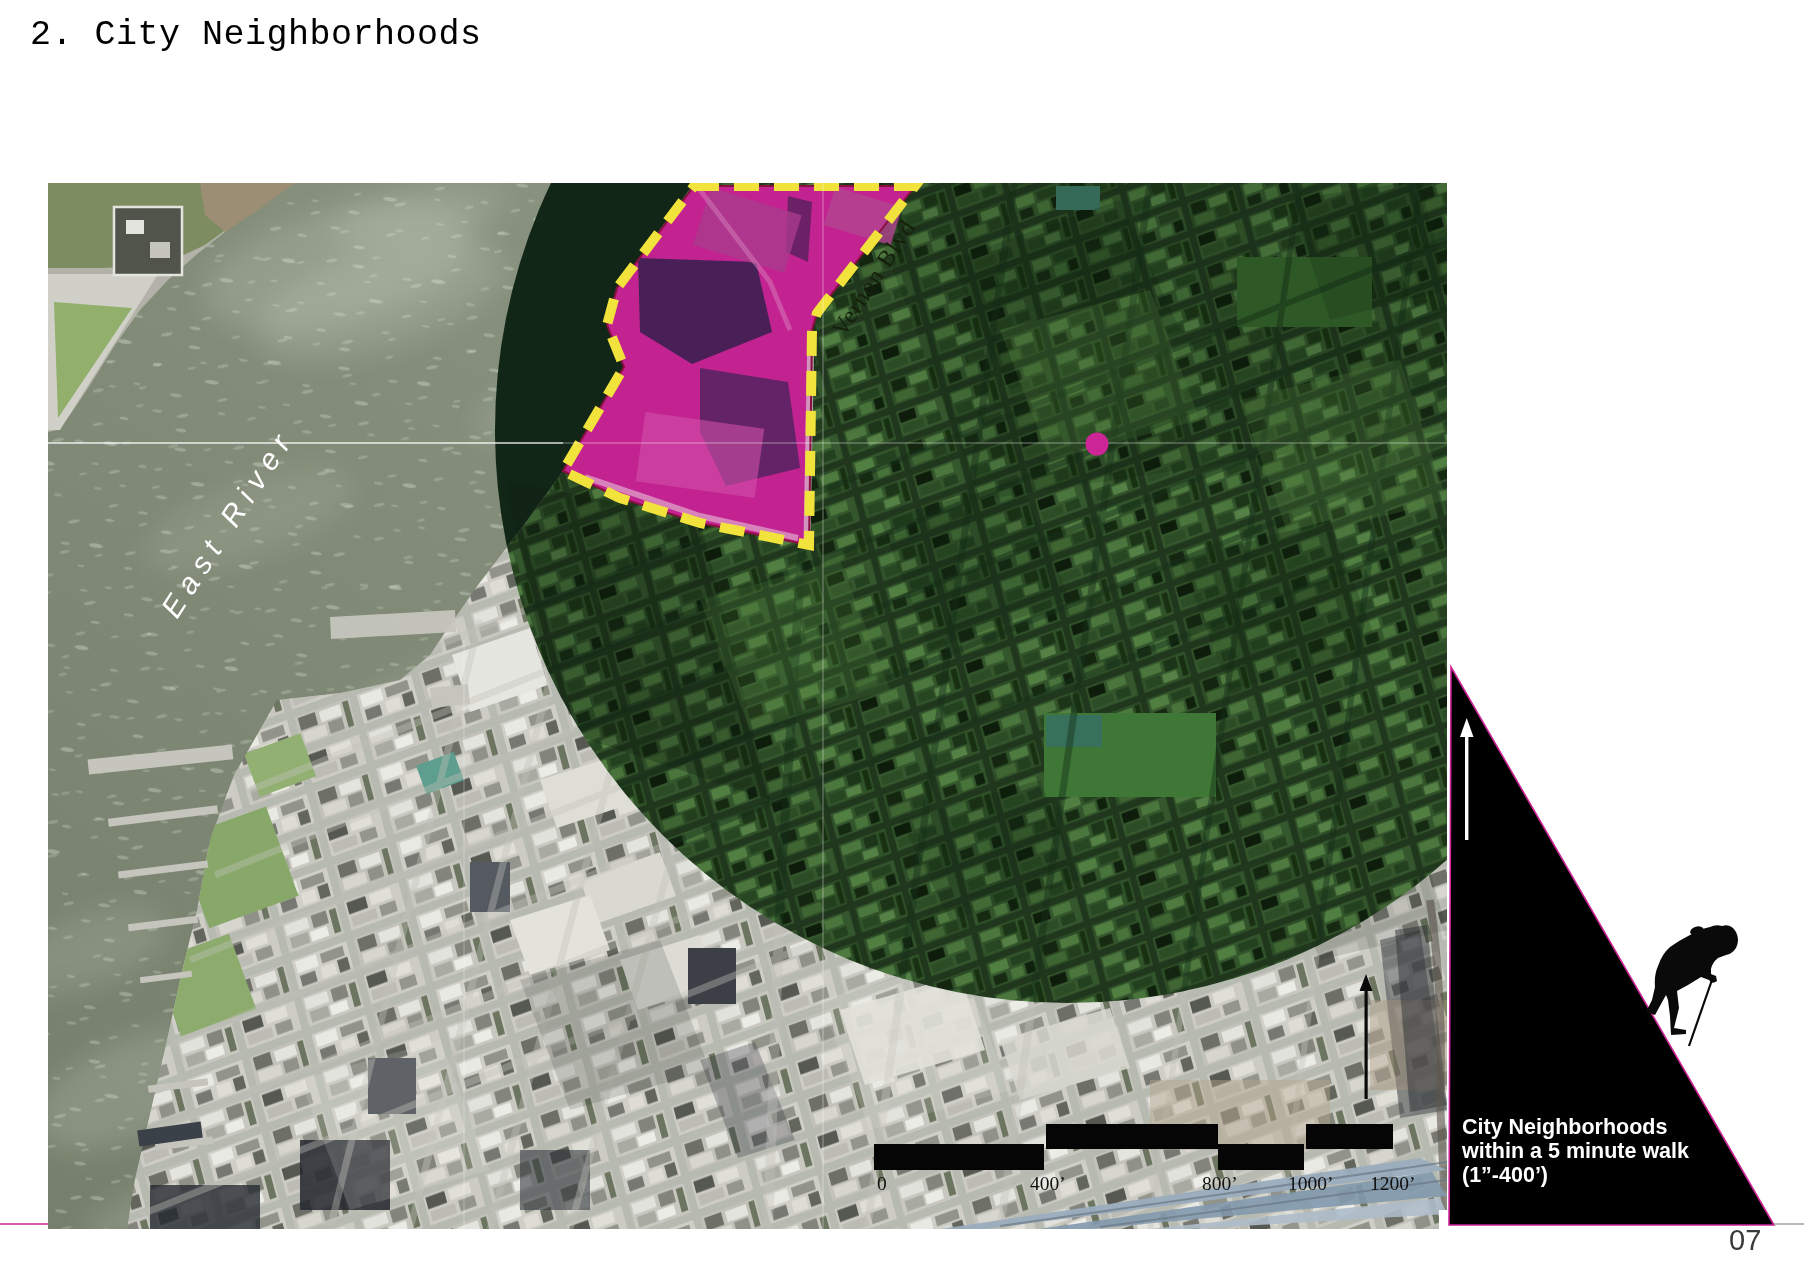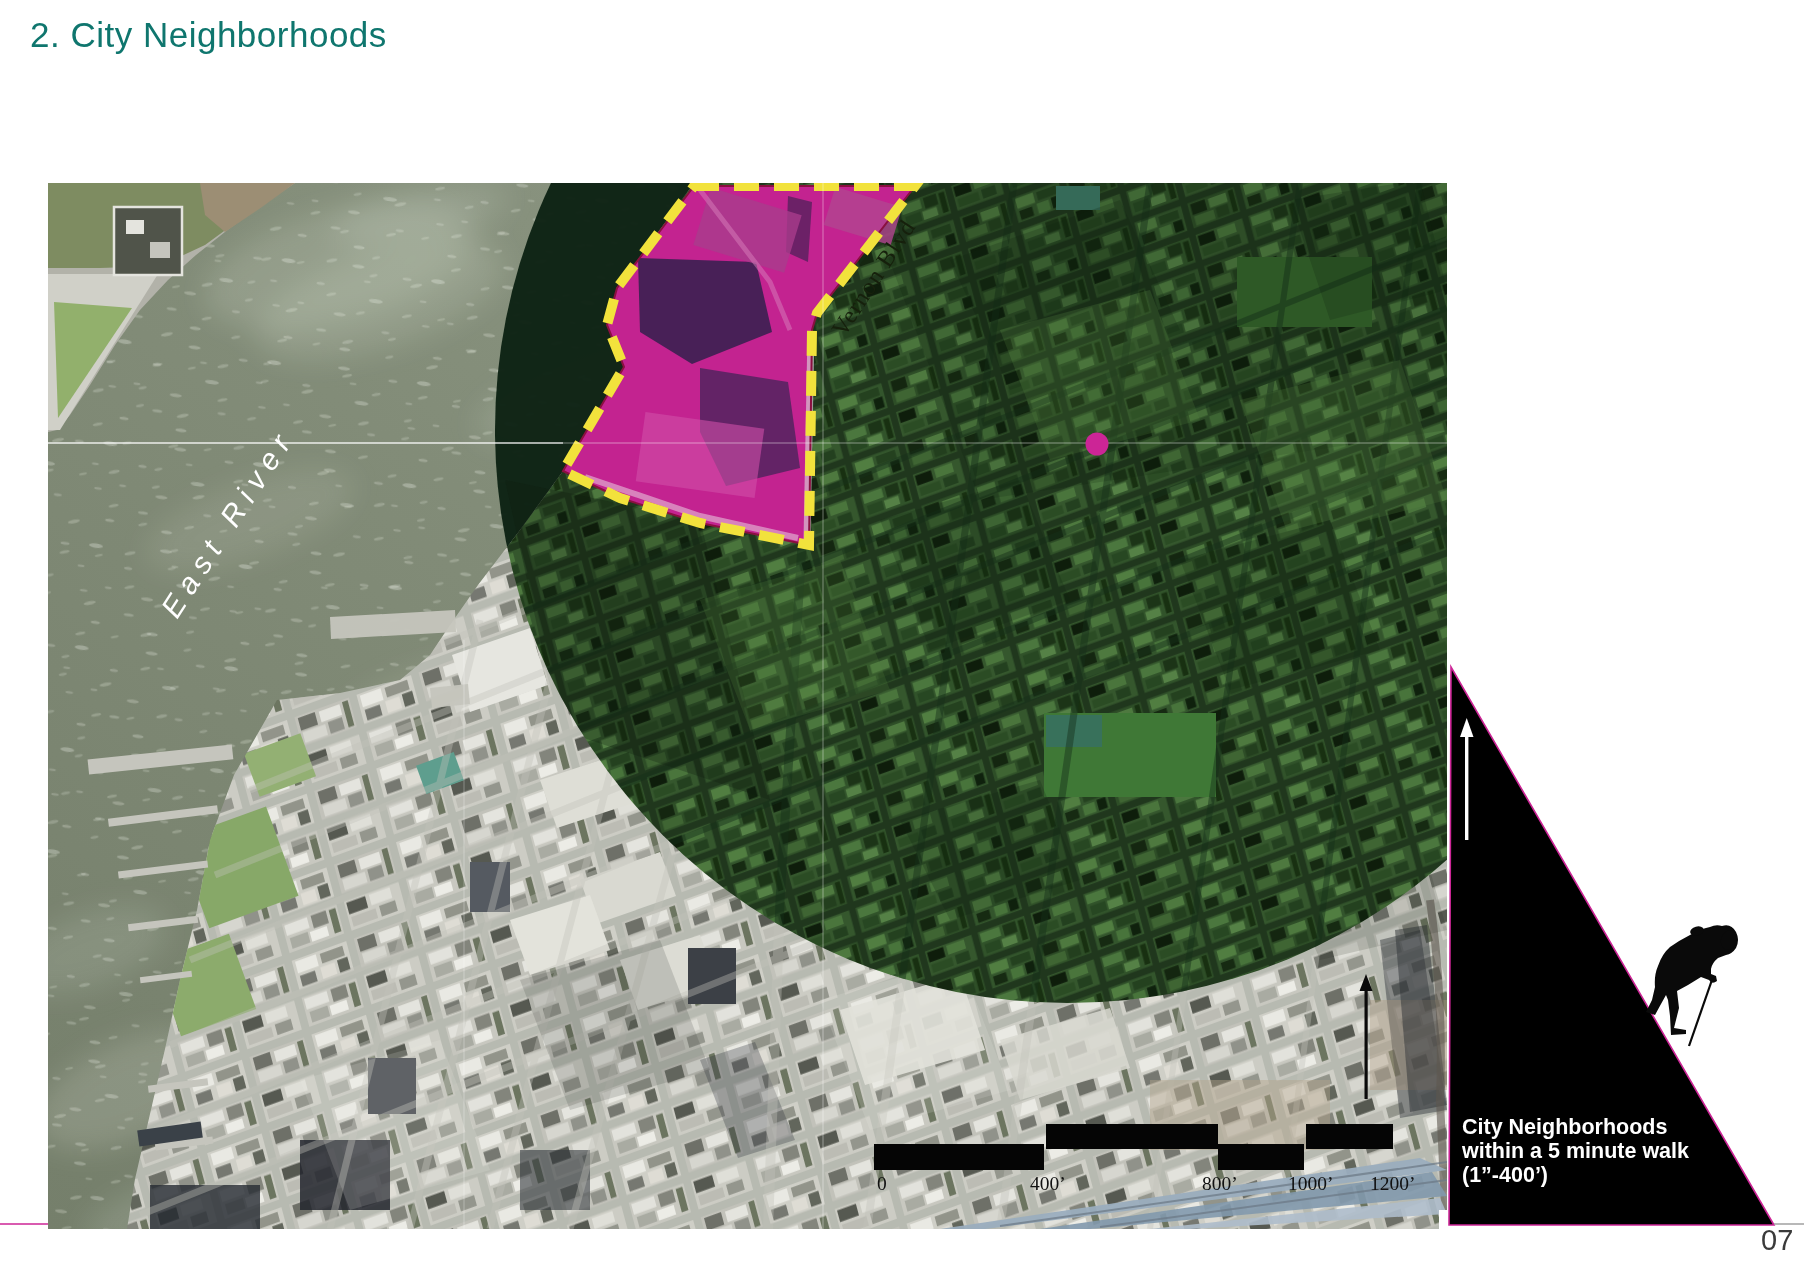--- a/index.html
+++ b/index.html
@@ -1,18 +1,18 @@
 <!DOCTYPE html>
 <html><head>
 <meta charset="utf-8">
 <style>
 html,body{margin:0;padding:0;width:1804px;height:1286px;background:#ffffff;overflow:hidden;}
 body{font-family:"Liberation Sans", sans-serif;position:relative;}
-#title{position:absolute;left:30px;top:15px;font-size:35px;color:#0f766e;letter-spacing:0.5px;}
-#pageno{position:absolute;left:1729px;top:1224px;font-size:29px;color:#3a3a3a;margin-left:32px;}
+#title{position:absolute;left:30px;top:15px;font-size:35px;color:#000000;letter-spacing:0.5px;font-family:Liberation Mono, monospace;}
+#pageno{position:absolute;left:1729px;top:1224px;font-size:29px;color:#3a3a3a;}
 svg{position:absolute;left:0;top:0;}
 </style>
 </head>
 <body>
 
 <div id="title">2. City Neighborhoods</div>
 
 <svg id="map" width="1804" height="1286" viewBox="0 0 1804 1286">
 <defs>
 <filter id="soft" x="-50%" y="-50%" width="200%" height="200%">

